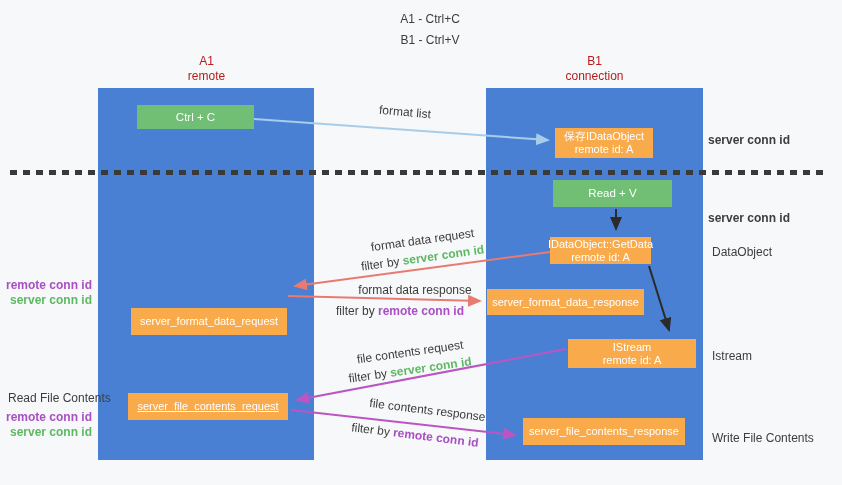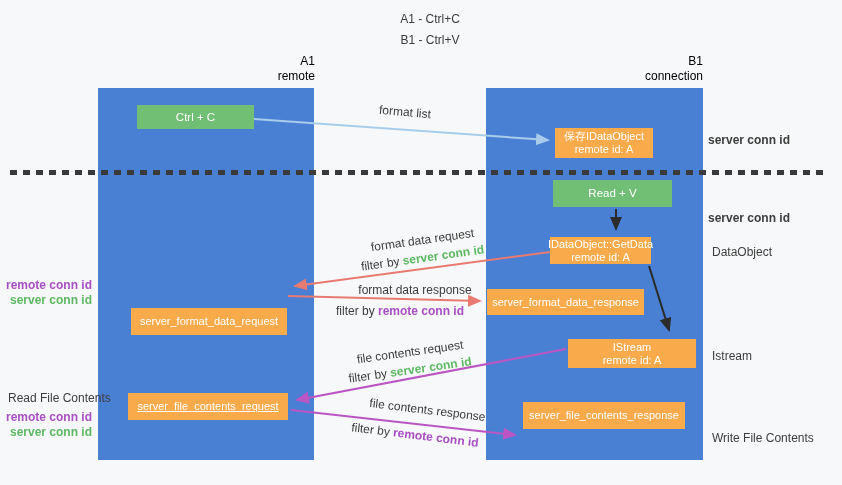--- a/index.html
+++ b/index.html
@@ -1,20 +1,20 @@
 <!DOCTYPE html>
 <html><head>
 <meta charset="utf-8">
 <style>
   html,body{margin:0;padding:0;}
   body{background:#f7f8f9;font-family:"Liberation Sans",sans-serif;}
   .canvas{position:relative;width:842px;height:485px;background:#f7f8f9;overflow:hidden;}
   .abs{position:absolute;}
   .title{left:300px;top:9px;width:260px;text-align:center;font-size:12px;line-height:21px;color:#3d3d3d;}
-  .col-header{top:54px;width:217px;text-align:right;font-size:12px;line-height:15px;color:#000000;}
+  .col-header{top:54px;width:217px;text-align:center;font-size:12px;line-height:15px;color:#b91c1c;}
   .lifeline{top:88px;width:217px;height:372px;background:#4a80d4;}
   .node{display:flex;flex-direction:column;align-items:center;justify-content:center;color:#fff;text-align:center;font-size:11px;line-height:13px;}
   .green-node{background:#71bf75;}
   .orange-node{background:#f9aa4b;}
   .mid-label{font-size:12px;color:#3d3d3d;text-align:center;white-space:nowrap;}
   .rot-n8{transform:rotate(-8deg);}
   .rot-p7{transform:rotate(7deg);}
   .rot-p5{transform:rotate(5deg);}
   .gtext{color:#5eb863;font-weight:bold;}
   .ptext{color:#a94fc4;font-weight:bold;}
@@ -89,21 +89,21 @@
 
   <div class="abs node orange-node" style="left:487px;top:289px;width:157px;height:26px;">server_format_data_response</div>
 
   <div class="abs node orange-node" style="left:568px;top:339px;width:128px;height:29px;">
     <div>IStream</div>
     <div>remote id: A</div>
   </div>
 
   <div class="abs node orange-node" style="left:128px;top:393px;width:160px;height:27px;text-decoration:underline;">server_file_contents_request</div>
 
-  <div class="abs node orange-node" style="left:523px;top:402px;width:162px;height:27px;">server_file_contents_response</div>
+  <div class="abs node orange-node" style="left:523px;top:418px;width:162px;height:27px;">server_file_contents_response</div>
 
   <div class="abs mid-label rot-p5" style="left:345px;top:105px;width:120px;">format list</div>
 
   <div class="abs mid-label rot-n8" style="left:340px;top:233px;width:165px;">format data request</div>
   <div class="abs mid-label rot-n8" style="left:340px;top:251px;width:165px;">
     <span>filter by</span>
     <span class="gtext">server conn id</span>
   </div>
 
   <div class="abs mid-label" style="left:355px;top:283px;width:120px;">format data response</div>

